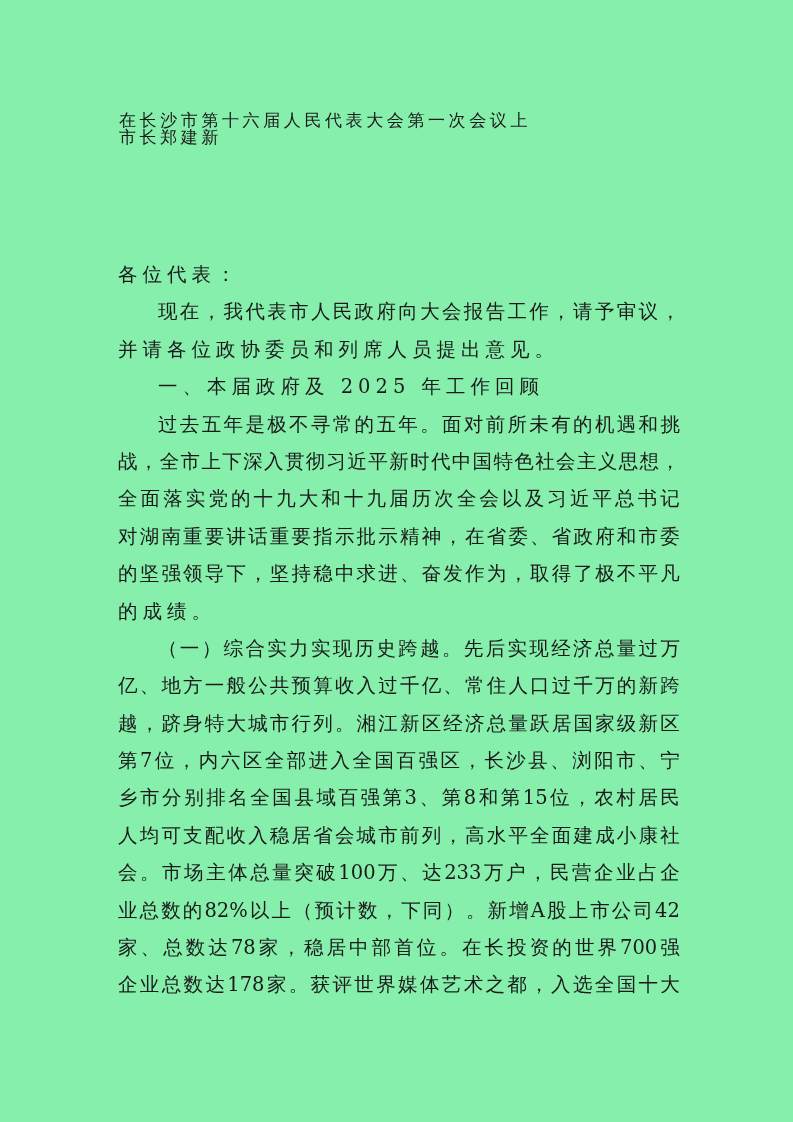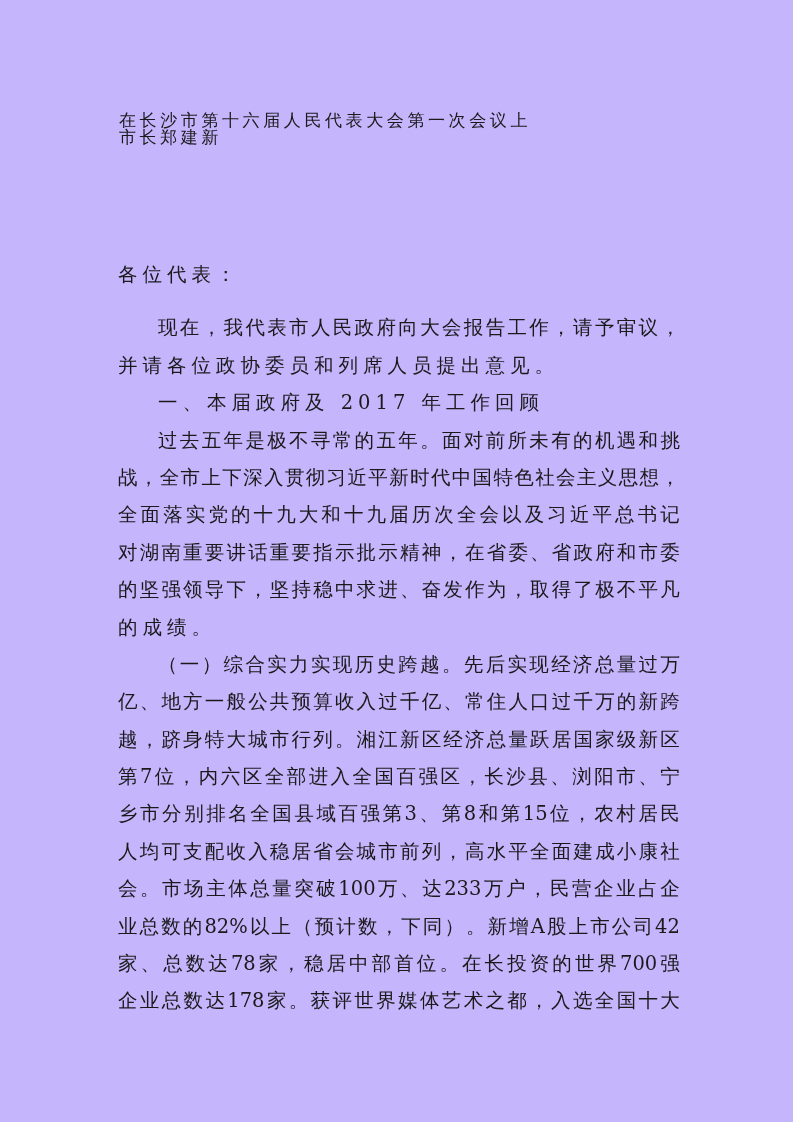--- a/index.html
+++ b/index.html
@@ -1,36 +1,36 @@
 <!DOCTYPE html>
 <html><head>
   <meta charset="utf-8">
   <style>
     html, body { margin: 0; padding: 0; background: #ffffff; }
     body { width: 793px; height: 1122px; position: relative; overflow: hidden;
            font-family: "DejaVu Serif", "Liberation Serif", serif; color: #1a1a1a; }
-    .page { position: absolute; left: 0; top: 0; width: 793px; height: 1122px; background: #c4b5fd; }
+    .page { position: absolute; left: 0; top: 0; width: 793px; height: 1122px; background: #86efac; }
     .title-line { position: absolute; left: 119px; font-size: 17px; letter-spacing: 3.6px; line-height: 22px; white-space: nowrap; }
     .body { position: absolute; left: 118px; top: 256px; width: 562px; }
     .line { display: block; height: 37.4px; line-height: 37.4px; font-size: 19.5px;
             text-align: justify; text-align-last: justify; white-space: nowrap; overflow: visible; }
     .line.last { text-align-last: left; letter-spacing: 5px; }
     .line.indent { padding-left: 40px; }
     .justify { display: flex; justify-content: space-between; width: 100%; }
     .justify > i { font-style: normal; display: inline-block; }
   </style>
 </head>
 <body>
 
 <div class="page">
   <div class="title-line" style="top:109px;">在长沙市第十六届人民代表大会第一次会议上</div>
   <div class="title-line" style="top:126px;">市长郑建新</div>
 
   <div class="body" id="body">
-      <div class="line last" style="margin-bottom: 16px;">各位代表：</div>
+      <div class="line last" style="margin-bottom: 0px;">各位代表：</div>
       <div class="line indent">
         <div class="justify">
           <i>现</i>
           <i>在</i>
           <i>，</i>
           <i>我</i>
           <i>代</i>
           <i>表</i>
           <i>市</i>
           <i>人</i>
@@ -46,21 +46,21 @@
           <i>作</i>
           <i>，</i>
           <i>请</i>
           <i>予</i>
           <i>审</i>
           <i>议</i>
           <i>，</i>
         </div>
       </div>
       <div class="line last">并请各位政协委员和列席人员提出意见。</div>
-      <div class="line indent last">一、本届政府及 2017 年工作回顾</div>
+      <div class="line indent last">一、本届政府及 2025 年工作回顾</div>
       <div class="line indent">
         <div class="justify">
           <i>过</i>
           <i>去</i>
           <i>五</i>
           <i>年</i>
           <i>是</i>
           <i>极</i>
           <i>不</i>
           <i>寻</i>

